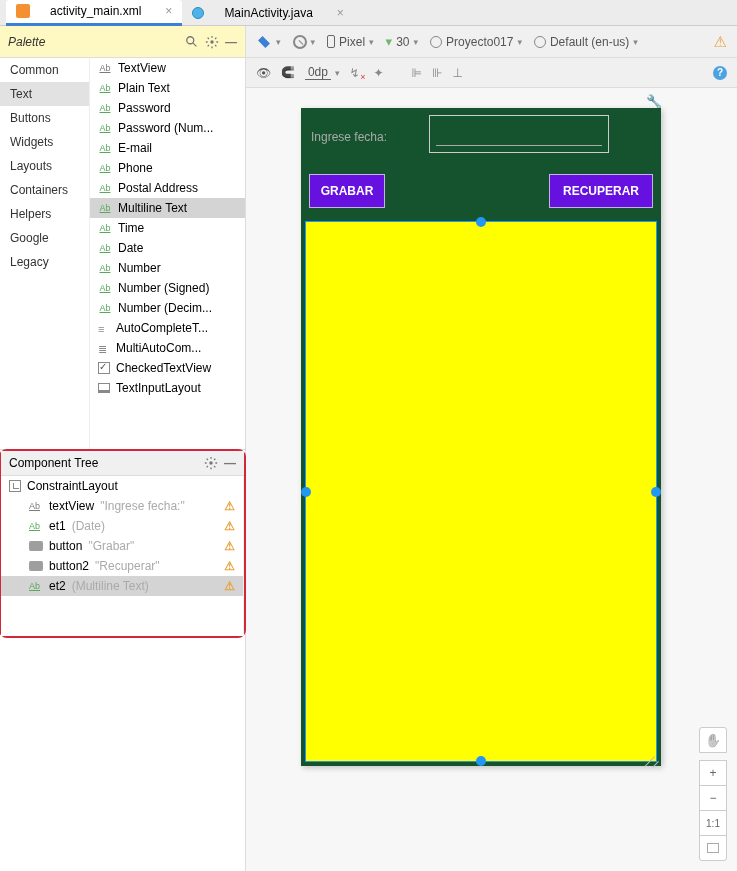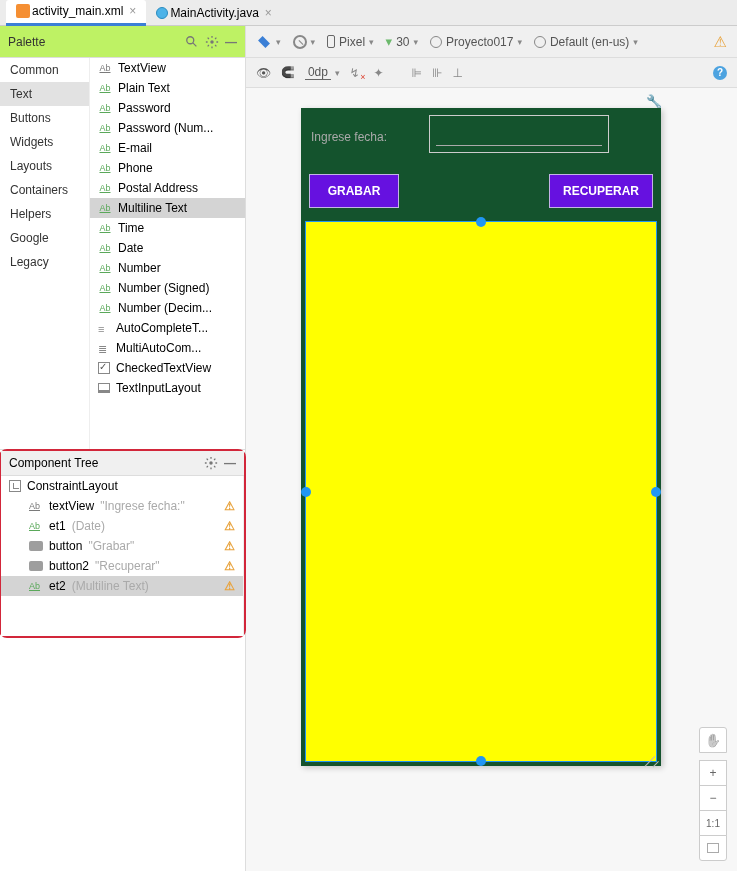--- a/index.html
+++ b/index.html
@@ -1,32 +1,32 @@
 <!DOCTYPE html>
 <html><head>
 <meta charset="utf-8">
 <style>
 * { box-sizing: border-box; margin: 0; padding: 0; font-family: "Segoe UI", Arial, sans-serif; font-size: 12px; }
 body { background: #f5f5f5; width: 737px; height: 871px; overflow: hidden; }
 
 
 .tabs { display: flex; background: #ececec; border-bottom: 1px solid #ccc; height: 26px; align-items: center; padding-left: 6px; }
-.tab { display: flex; align-items: center; padding: 4px 10px; gap: 2px; cursor: pointer; height: 26px; }
+.tab { display: flex; align-items: center; padding: 4px 10px; gap: 20px; cursor: pointer; height: 26px; }
 .tab.active { background: #fff; border-bottom: 3px solid #3b7fd6; border-top-left-radius: 3px; border-top-right-radius: 3px; }
 .tab .close-x { color: #999; margin-left: 4px; }
 .icon-xml { width: 14px; height: 14px; background: #f58f33; display: inline-block; border-radius: 2px; }
 .icon-java { width: 12px; height: 12px; border-radius: 50%; background: #4db3e8; display: inline-block; border: 1px solid #2a8cc0; }
 
 
 .main { display: flex; height: calc(871px - 26px); }
 .left-col { width: 246px; background: #fff; border-right: 1px solid #ddd; display: flex; flex-direction: column; }
 .right-col { flex: 1; background: #f7f7f7; position: relative; display: flex; flex-direction: column; }
 
 
-.palette-header { display: flex; align-items: center; justify-content: space-between; padding: 6px 8px; border-bottom: 1px solid #ddd; height: 32px; background: #bef264; }
+.palette-header { display: flex; align-items: center; justify-content: space-between; padding: 6px 8px; border-bottom: 1px solid #ddd; height: 32px; background: #fef9c3; font-style: italic; }
 .palette-title { font-size: 12px; color: #333; }
 .palette-tools { display: flex; gap: 6px; align-items: center; }
 .icon-sm { width: 14px; height: 14px; display: inline-block; }
 
 .palette-body { display: flex; height: 392px; border-bottom: 1px solid #ddd; }
 .palette-cats { width: 90px; border-right: 1px solid #eee; background: #fff; }
 .palette-cats .cat { padding: 5px 10px; cursor: pointer; color: #333; }
 .palette-cats .cat.selected { background: #e2e2e2; }
 .palette-items { flex: 1; overflow-y: auto; }
 .palette-item { display: flex; align-items: center; gap: 6px; padding: 3px 8px; cursor: pointer; }
@@ -78,21 +78,21 @@
 .clear-ic::after{content:"×";color:#d43;font-size:9px;position:absolute;right:-2px;bottom:-2px;}
 
 
 .canvas-area { flex: 1; position: relative; background: #f7f7f7; overflow: hidden; }
 .device-frame { position: absolute; left: 55px; top: 20px; width: 360px; height: 658px; background: #14532d; box-shadow: 2px 2px 6px rgba(0,0,0,0.2); }
 .wrench { position: absolute; right: 12px; top: 0px; color: #888; font-size: 13px; }
 .df-label { position: absolute; left: 10px; top: 22px; color: #aaa; font-size: 12px; }
 .df-input { position: absolute; left: 128px; top: 7px; width: 180px; height: 38px; border: 1px solid #ccc; }
 .df-input-inner { position:absolute; left:6px; right:6px; bottom:6px; height:1px; background:#aaa; }
 .df-btn { position: absolute; background: #6611e0; color: #fff; border: 1px solid #c4b3e6; font-weight: bold; font-size: 12px; display:flex; align-items:center; justify-content:center; }
-.df-btn1 { left: 8px; top: 66px; width: 90px; height: 34px; }
+.df-btn1 { left: 8px; top: 66px; width: 76px; height: 34px; }
 .df-btn2 { right: 8px; top: 66px; width: 104px; height: 34px; }
 .df-multi { position: absolute; left: 4px; top: 113px; right: 4px; bottom: 4px; background: #ffff00; border: 1px solid #2196f3; }
 .sel-handle { position: absolute; width: 10px; height: 10px; background: #2196f3; border-radius: 50%; }
 .h-top { left: 50%; top: -5px; margin-left: -5px; }
 .h-bot { left: 50%; bottom: -5px; margin-left: -5px; }
 .h-left { left: -5px; top: 50%; margin-top: -5px; }
 .h-right { right: -5px; top: 50%; margin-top: -5px; }
 .resize-corner { position: absolute; right: 2px; bottom: 2px; width: 20px; height: 20px; }
 .resize-corner::before{content:"";position:absolute;right:0;bottom:0;width:14px;height:1px;background:#bbb;transform:rotate(-45deg)translateY(-3px);}
 .resize-corner::after{content:"";position:absolute;right:0;bottom:0;width:8px;height:1px;background:#bbb;transform:rotate(-45deg)translateY(1px);}

